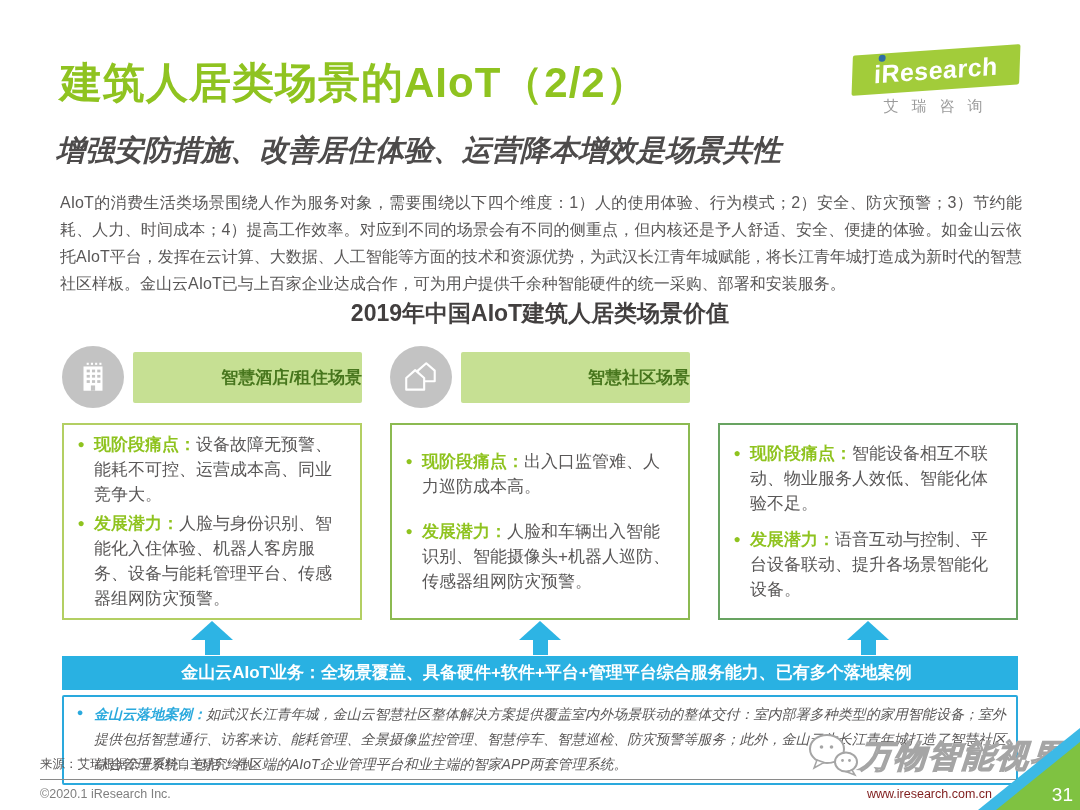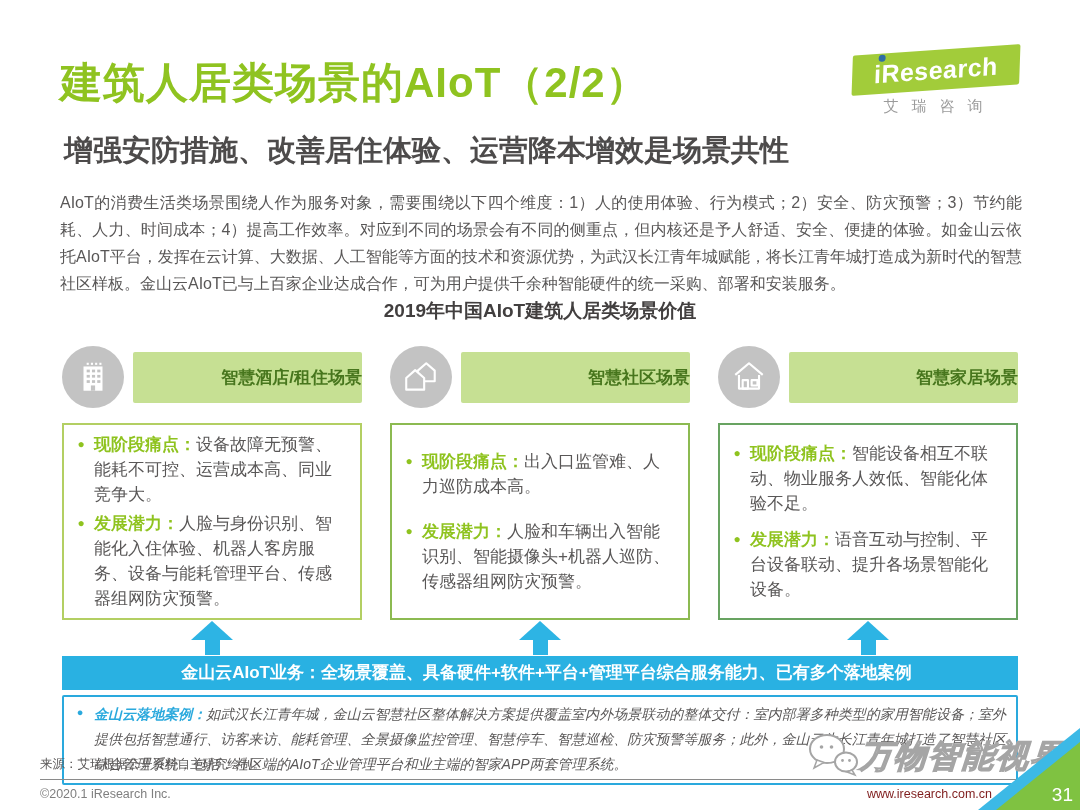--- a/index.html
+++ b/index.html
@@ -9,27 +9,27 @@
   .page-title { position:absolute; left:60px; top:55px; font-size:42px; font-weight:bold; color:#8fc320; letter-spacing:1px; }
 
   .logo { position:absolute; right:52px; top:50px; width:190px; }
   .logo-box { position:relative; width:168px; height:40px; margin-left:14px; background:#a2cc3a;
               transform:rotate(-4deg) skewX(-6deg); border-radius:2px;
               display:flex; align-items:center; justify-content:center; }
   .logo-brand { color:#fff; font-size:25px; font-weight:bold; letter-spacing:0.5px; }
   .logo-dot { position:absolute; left:26px; top:1px; width:7px; height:7px; border-radius:50%; background:#2f6ea5; }
   .logo-caption { margin-top:7px; text-align:center; font-size:15px; color:#9b9b9b; letter-spacing:13px; padding-left:13px; white-space:nowrap; }
 
-  .subtitle { position:absolute; left:64px; top:131px; font-size:29px; font-weight:bold; color:#4d4b4b; }
+  .subtitle { position:absolute; left:56px; top:131px; font-size:29px; font-weight:bold; color:#4d4b4b;font-style:italic; }
 
   .paragraph { position:absolute; left:60px; top:189px; width:962px; font-size:16px; line-height:27px;
                color:#595757; text-align:justify; }
 
   .chart-title { position:absolute; left:0; top:298px; width:1080px; text-align:center;
-                 font-size:19px; font-weight:bold; color:#423f3f; }
+                 font-size:23px; font-weight:bold; color:#423f3f; }
 
   .diagram { position:absolute; left:62px; top:344px; width:956px; }
   .grid3 { display:grid; grid-template-columns:1fr 1fr 1fr; column-gap:28px; }
 
   .col-header { display:flex; align-items:center; height:66px; }
   .icon-circle { flex:0 0 62px; width:62px; height:62px; border-radius:50%; background:#c3c3c3;
                  display:flex; align-items:center; justify-content:center; }
   .header-pill { flex:1; margin-left:9px; background:#c6e093; color:#47761d; font-weight:bold;
                  font-size:17px; text-align:right; padding:14px 0; border-radius:2px; }
 
@@ -118,31 +118,20 @@
       </div>
       <div class="col-header">
         <span class="icon-circle">
           <svg width="38" height="38" viewBox="0 0 36 36" fill="none" stroke="#fff" stroke-width="2" stroke-linejoin="round">
             <path d="M15 12 L23 5 L31 12 V22 H15 Z" fill="#c3c3c3"></path>
             <path d="M4 19 L12.5 11.5 L21 19 V30 H4 Z" fill="#c3c3c3"></path>
           </svg>
         </span>
         <span class="header-pill">智慧社区场景</span>
       </div>
-      <div class="col-header">
-        <span class="icon-circle">
-          <svg width="38" height="38" viewBox="0 0 36 36" fill="none" stroke="#fff" stroke-width="2" stroke-linejoin="round">
-            <path d="M5 16 L18 5 L31 16"></path>
-            <path d="M8.5 16 V29 H27.5 V16"></path>
-            <rect x="12" y="21" width="5" height="8"></rect>
-            <rect x="20.5" y="21" width="5.5" height="5"></rect>
-          </svg>
-        </span>
-        <span class="header-pill">智慧家居场景</span>
-      </div>
     </div>
 
     <div class="grid3">
       <div class="card" style="border-color: rgb(179, 207, 99);">
         <div class="bullet">
           <span class="bullet-dot">●</span>
           <p class="bullet-text"><span class="bullet-label">现阶段痛点：</span><span>设备故障无预警、能耗不可控、运营成本高、同业竞争大。</span></p>
         </div>
         <div class="bullet">
           <span class="bullet-dot">●</span>

